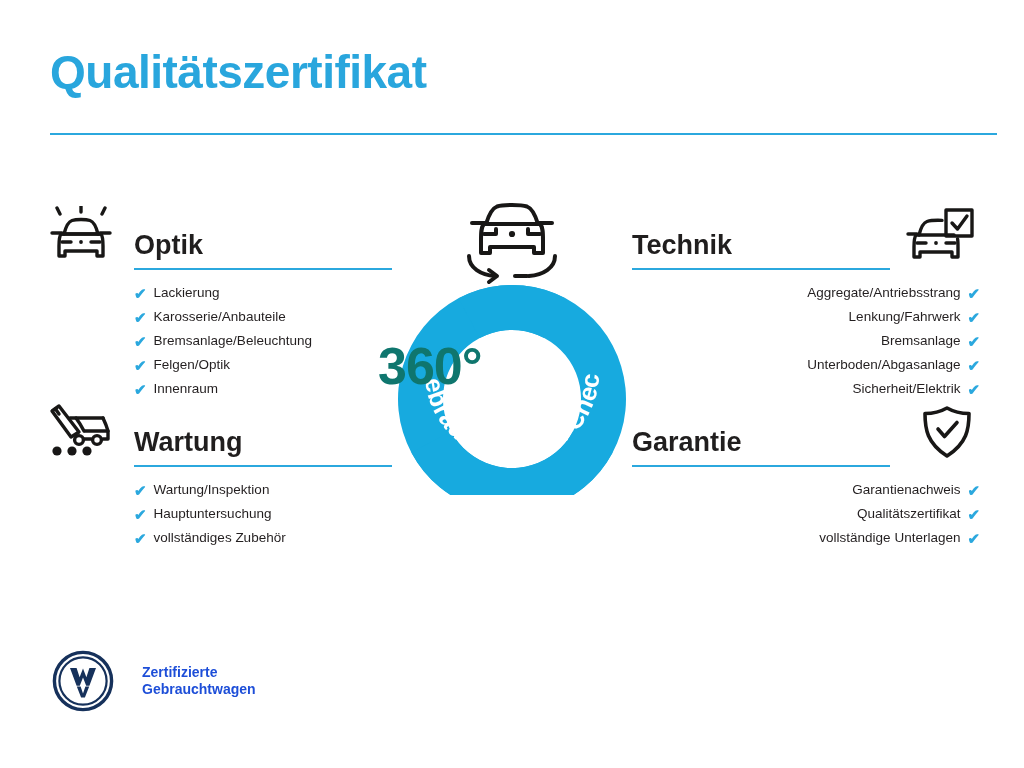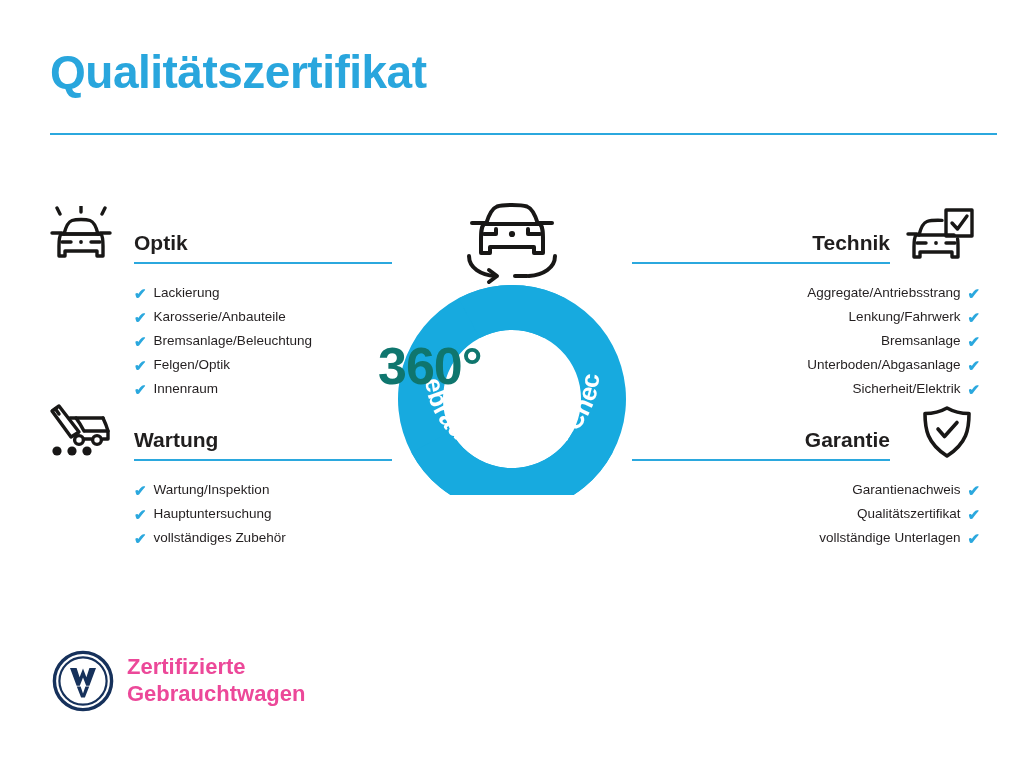--- a/index.html
+++ b/index.html
@@ -68,29 +68,29 @@
 
   .head-text-wrap {
     position: absolute;
     top: 0;
     width: 258px;
   }
   .left  .head-text-wrap { left: 86px; }
   .right .head-text-wrap { right: 86px; }
 
   .block-title {
-    font-size: 21px;
+    font-size: 27px;
     font-weight: bold;
     color: #201E1E;
     line-height: 1;
     padding-top: 27px;
     white-space: nowrap;
   }
   .left  .block-title { text-align: left; }
-  .right .block-title { text-align: right; }
+  .right .block-title { }
 
   .block-rule {
     margin-top: 9px;
     height: 2px;
     background: #2BA8DE;
     width: 100%;
   }
 
   .item-list {
     margin: 0;
@@ -170,23 +170,23 @@
     top: 650px;
     display: flex;
     align-items: center;
   }
   #vw-mark {
     width: 62px;
     height: 62px;
     flex: 0 0 auto;
   }
   #footer-text {
-    margin-left: 13px;
-    color: #ec4899;
-    font-size: 22px;
+    margin-left: 28px;
+    color: #1d4ed8;
+    font-size: 14px;
     font-weight: bold;
     line-height: 1.22;
     white-space: nowrap;
   }
 </style>
 </head>
 <body>
 
 <div id="page">
 

